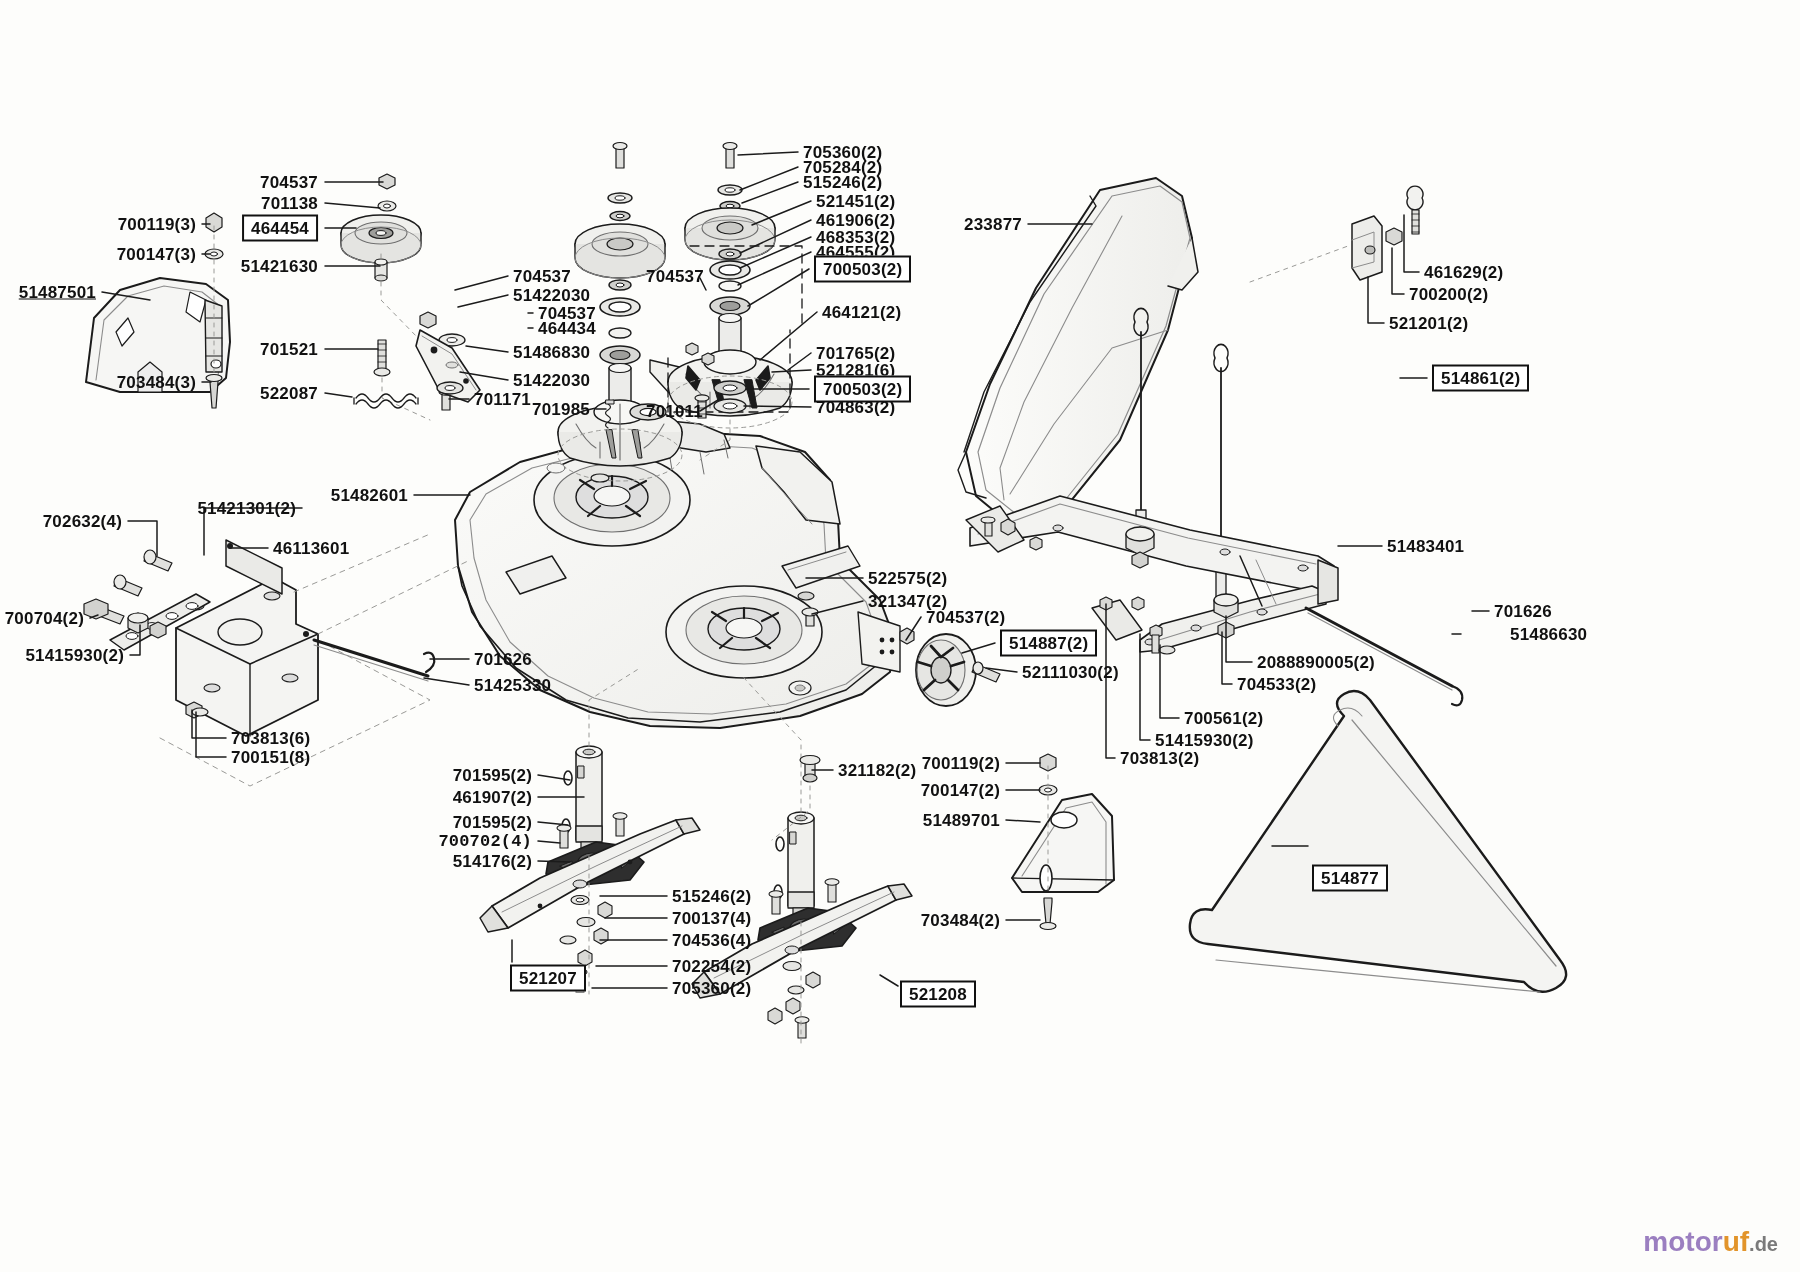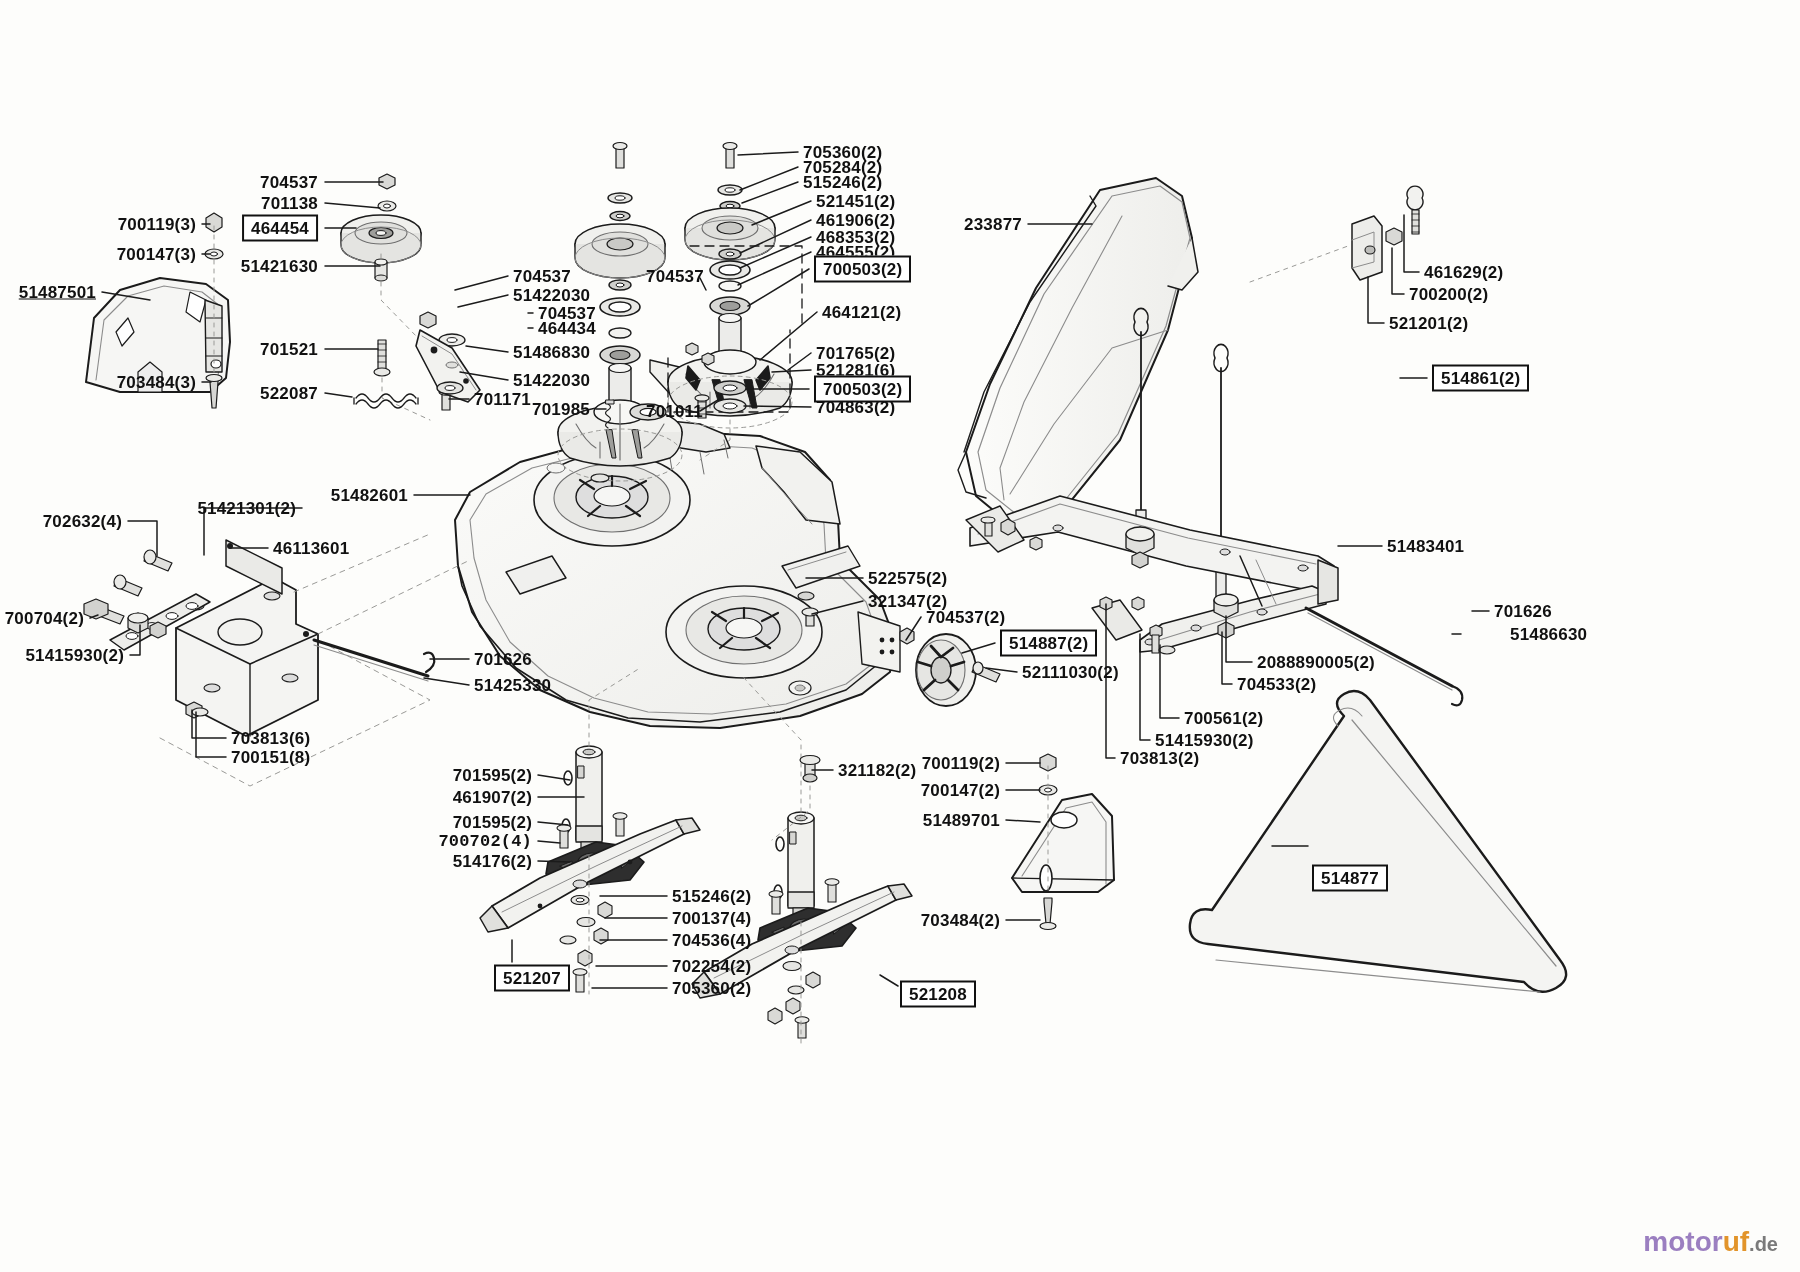--- a/index.html
+++ b/index.html
@@ -660,21 +660,21 @@
       <div class="lbl r" style="left: 532px; top: 775px;">701595(2)</div>
       <div class="lbl r" style="left: 532px; top: 797px;">461907(2)</div>
       <div class="lbl r" style="left: 532px; top: 822px;">701595(2)</div>
       <div class="lbl r" style="left: 532px; top: 841px; font-family: Liberation Mono, monospace;">700702(4)</div>
       <div class="lbl r" style="left: 532px; top: 861px;">514176(2)</div>
       <div class="lbl l" style="left: 672px; top: 896px;">515246(2)</div>
       <div class="lbl l" style="left: 672px; top: 918px;">700137(4)</div>
       <div class="lbl l" style="left: 672px; top: 940px;">704536(4)</div>
       <div class="lbl l" style="left: 672px; top: 966px;">702254(2)</div>
       <div class="lbl l" style="left: 672px; top: 988px;">705360(2)</div>
-      <div class="lbl l boxed" style="left: 494px; top: 978px;">521207</div>
+      <div class="lbl l boxed" style="left: 510px; top: 978px;">521207</div>
       <div class="lbl l boxed" style="left: 900px; top: 994px;">521208</div>
       <div class="lbl l boxed" style="left: 1312px; top: 846px; margin-top: 32px;">514877</div>
     </div>
 
   <div class="wm">
     <span class="a">motor</span><span class="b">uf</span><span class="c">.de</span>
   </div>
 </div>
 
 </body></html>

